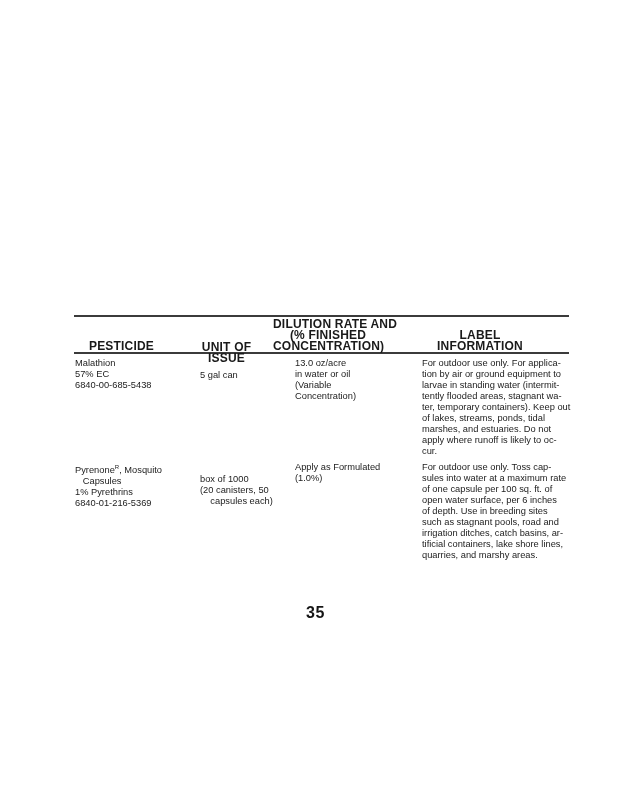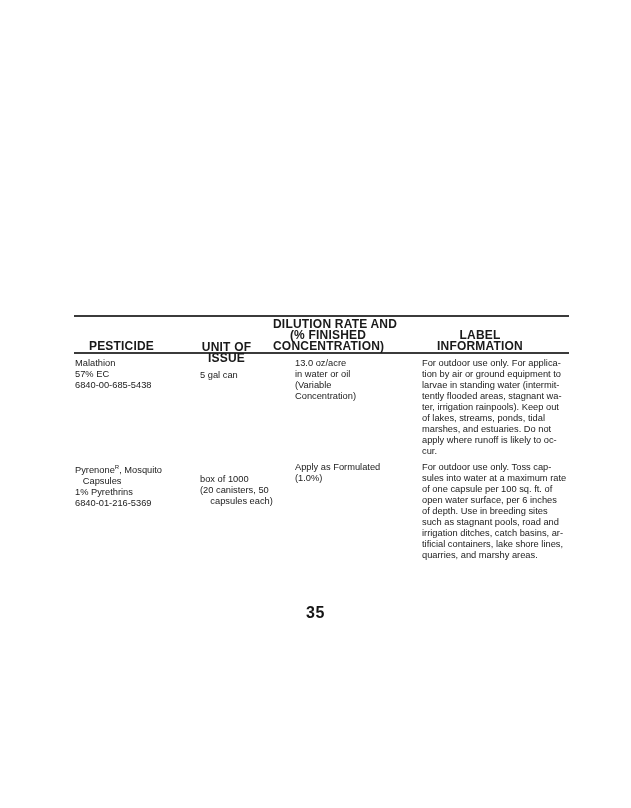--- a/index.html
+++ b/index.html
@@ -103,21 +103,21 @@
       <div class="line">13.0 oz/acre</div>
       <div class="line">in water or oil</div>
       <div class="line">(Variable</div>
       <div class="line">Concentration)</div>
     </div>
   <div class="cell row1 col-label">
       <div class="line">For outdoor use only. For applica-</div>
       <div class="line">tion by air or ground equipment to</div>
       <div class="line">larvae in standing water (intermit-</div>
       <div class="line">tently flooded areas, stagnant wa-</div>
-      <div class="line">ter, irrigation rainpools). Keep out</div>
+      <div class="line">ter, temporary containers). Keep out</div>
       <div class="line">of lakes, streams, ponds, tidal</div>
       <div class="line">marshes, and estuaries. Do not</div>
       <div class="line">apply where runoff is likely to oc-</div>
       <div class="line">cur.</div>
     </div>
 
   <div class="cell row2 col-pesticide">
     <div class="line"><span>Pyrenone</span><span class="sup">R</span><span>, Mosquito</span></div>
     <div>
         <div class="line">&nbsp;&nbsp;&nbsp;Capsules</div>

